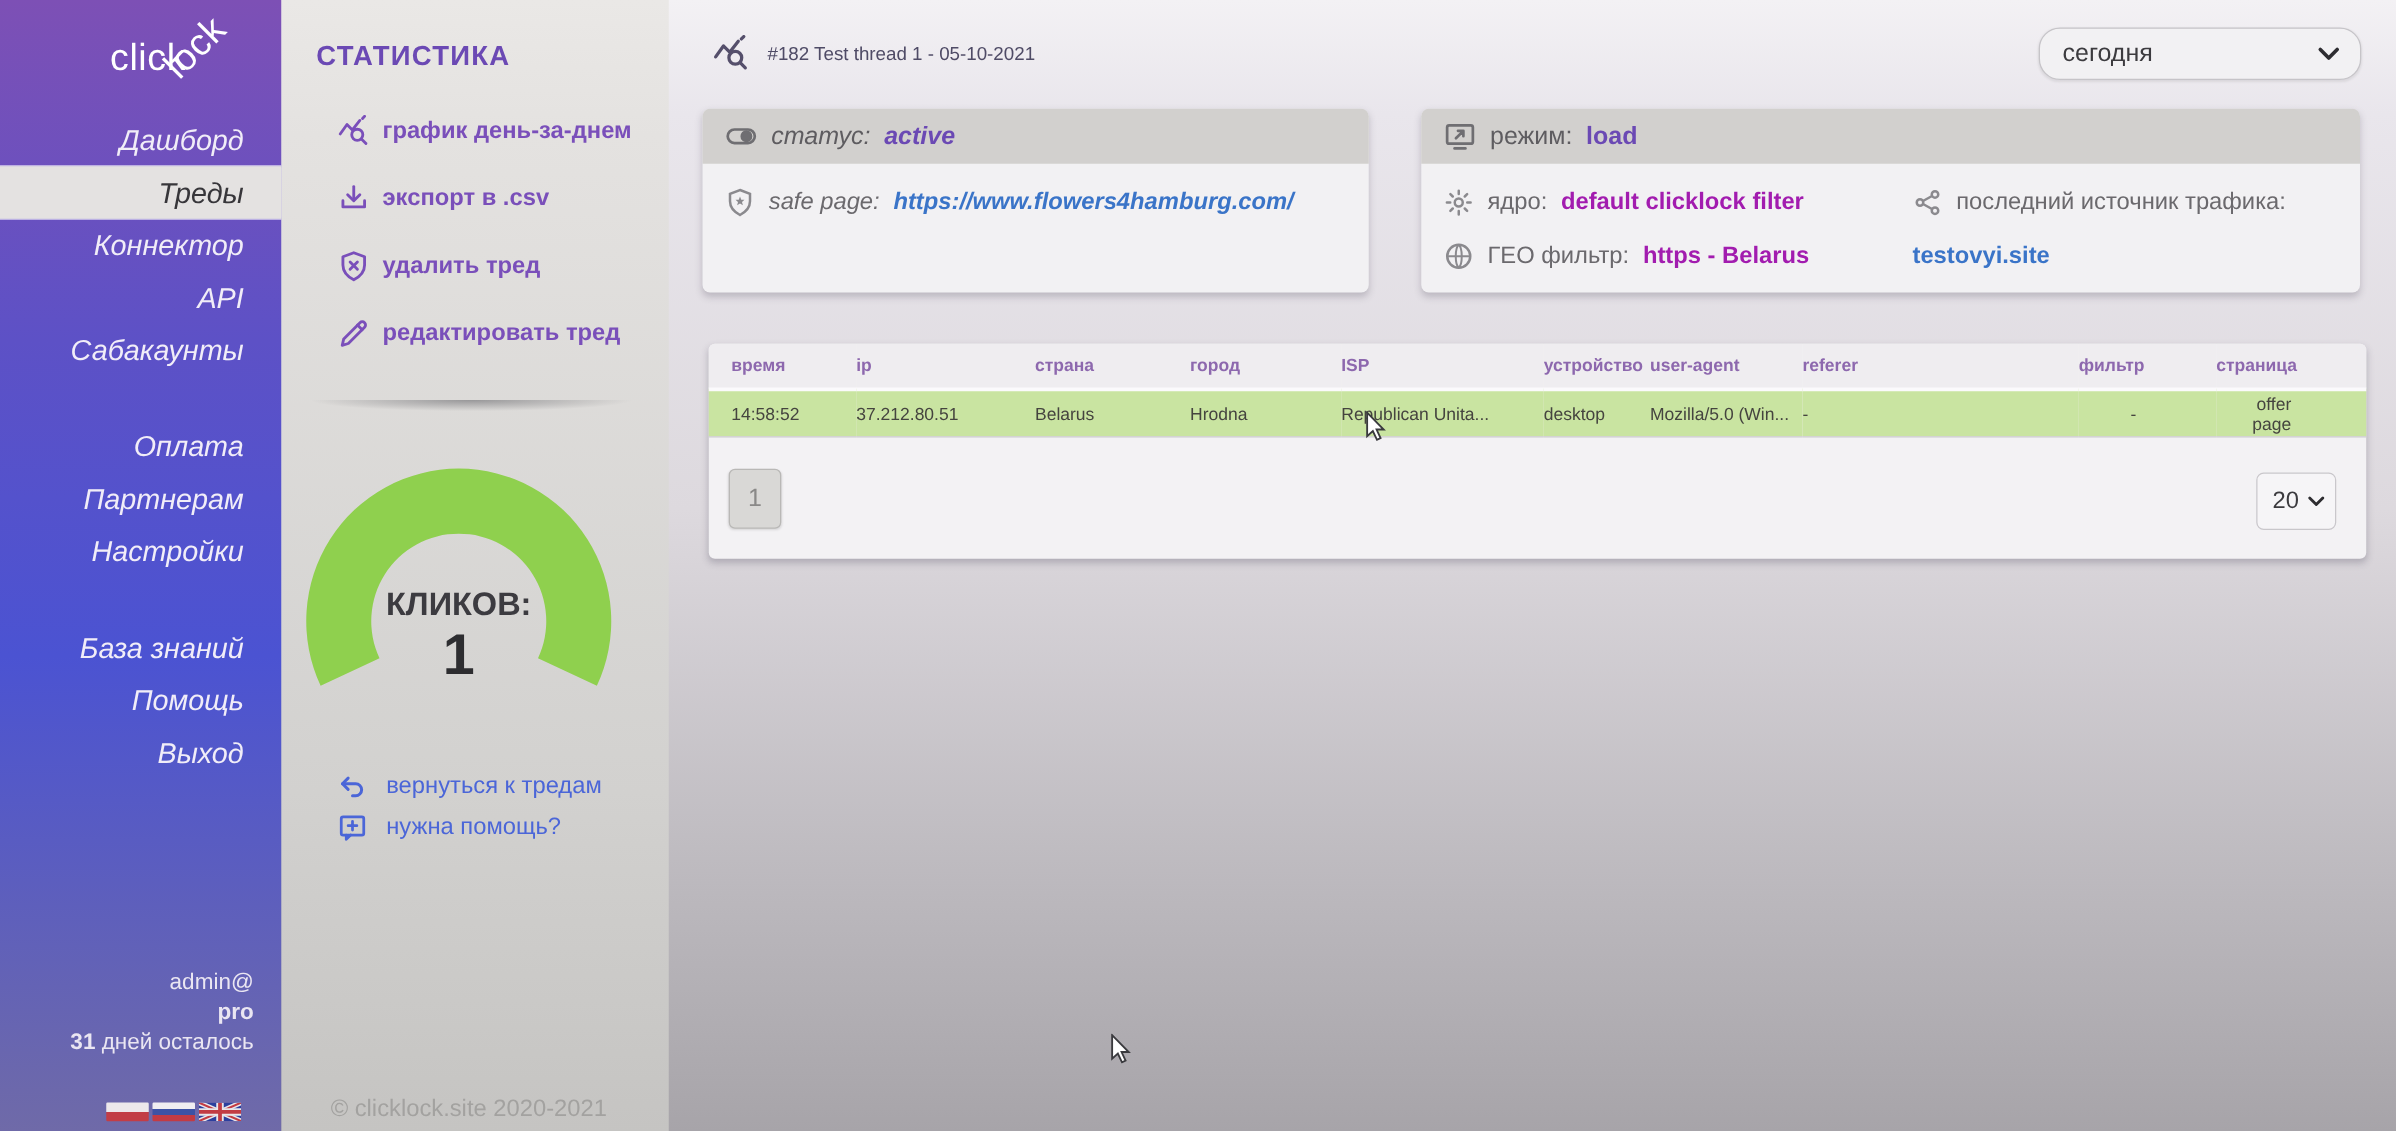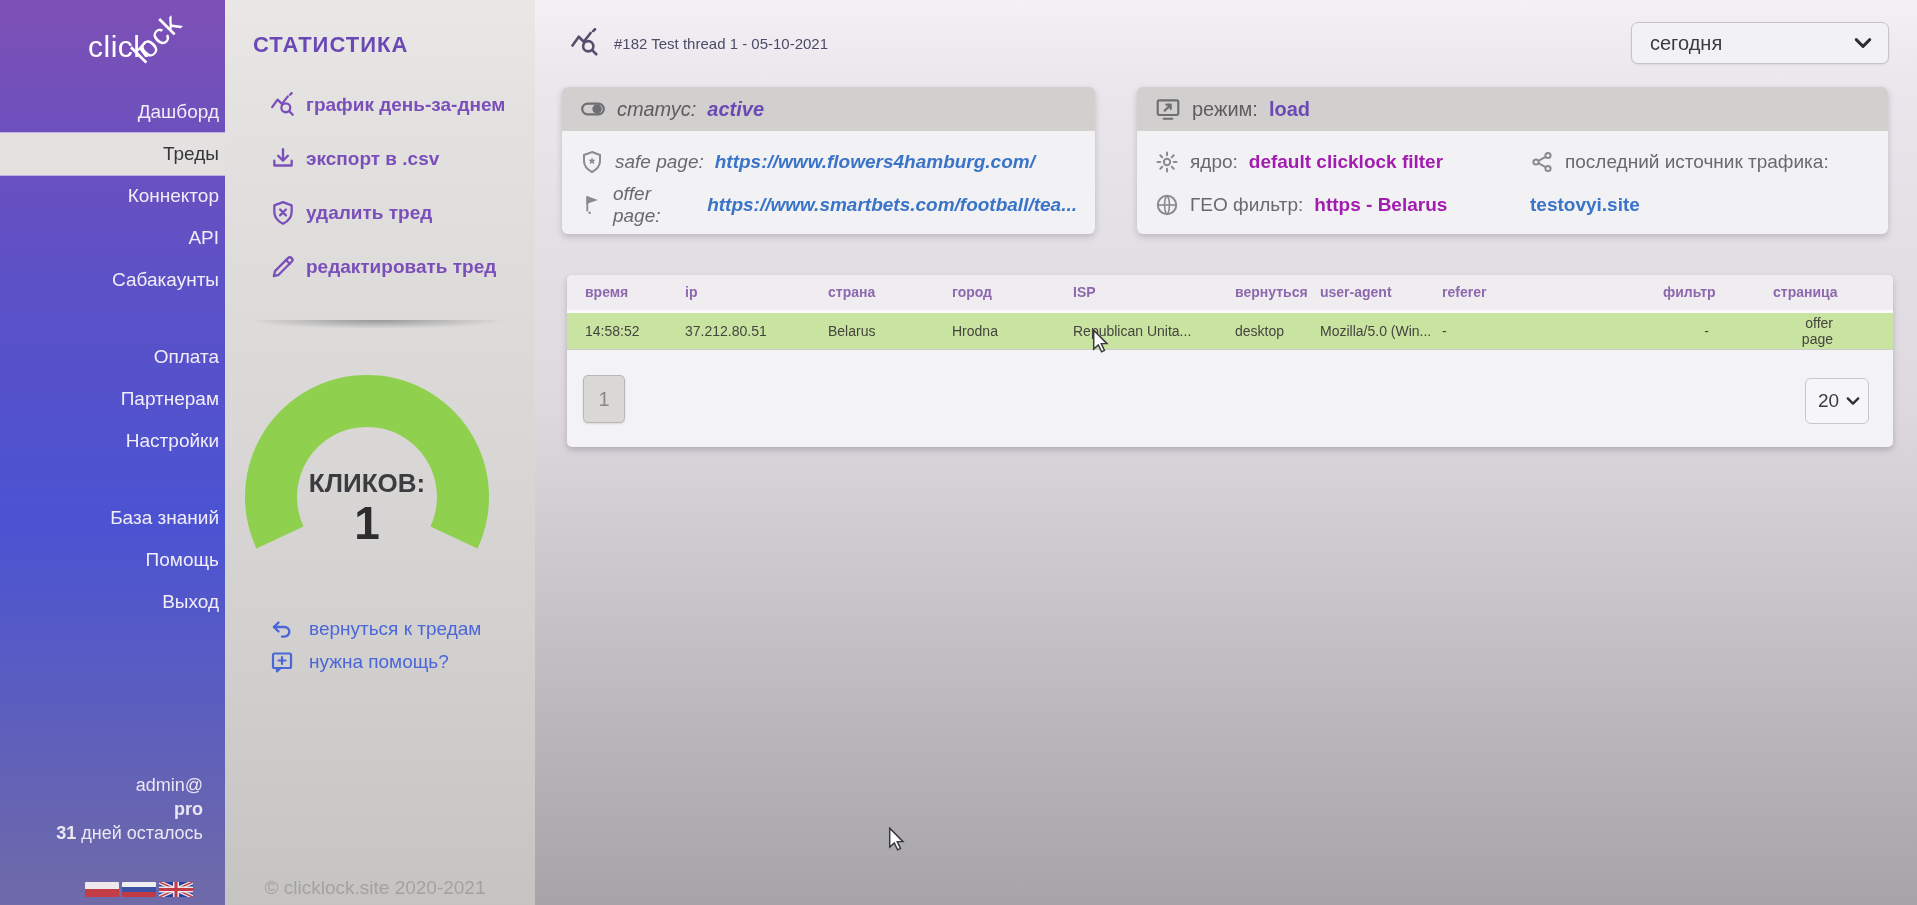--- a/index.html
+++ b/index.html
@@ -9,22 +9,22 @@
            background:linear-gradient(180deg,#f3f1f4 0%,#e9e6ec 10%,#ddd9de 45%,#bab7bc 80%,#a7a4a9 100%); }
 
   
   .sidebar { position:absolute; left:0; top:0; width:225px; height:905px;
              background:linear-gradient(180deg,#7d50b5 0%,#5d51c6 30%,#4b53d2 58%,#6f6aa8 100%); z-index:5; }
   .logo { position:absolute; top:30px; left:88px; color:#fff; height:42px; }
   .logo .click { font-size:30px; letter-spacing:.5px; }
   .logo .lock { position:absolute; left:61px; bottom:2px; font-size:30px; letter-spacing:.5px;
                 transform:rotate(-45deg); transform-origin:left bottom; display:inline-block; }
   .nav { position:absolute; top:91px; left:0; right:0; }
-  .nav-item { height:42px; line-height:42px; text-align:right; padding-right:6px;
-              color:#f1edf8; font-size:19px; cursor:pointer; }
+  .nav-item { height:42px; line-height:42px; text-align:right; padding-right:30px;
+              color:#f1edf8; font-size:23px; cursor:pointer;font-style:italic; }
   .nav-item.gap { margin-top:35px; }
   .nav-item.active { background:#e4e2e1; color:#37363a;
                      box-shadow:0 -1px 0 rgba(255,255,255,.55), 0 1px 0 rgba(255,255,255,.55); }
   .account { position:absolute; top:773px; right:22px; text-align:right; color:#eae6f2; font-size:18px; line-height:24px; }
   .account .b { font-weight:bold; }
   .account .num { font-weight:bold; }
   .account .rest { margin-left:5px; }
   .flags { position:absolute; top:882px; left:85px; display:flex; gap:3px; }
   .flag { width:34px; height:15px; border-radius:1px; overflow:hidden; display:block; }
   .flag-pl { background:linear-gradient(180deg,#ece8eb 50%,#c23d46 50%); }
@@ -51,21 +51,21 @@
            font-size:19px; cursor:pointer; }
   .sfooter { position:absolute; left:0; right:10px; top:877px; text-align:center;
              color:#a3a2a0; font-size:19px; }
 
   
   .main { position:absolute; left:535px; top:0; right:0; height:905px; }
   .page-head { position:absolute; left:35px; top:28px; display:flex; align-items:center; gap:14px;
                color:#4f4b66; }
   .page-head .t { font-size:15px; font-weight:normal; }
   .period-select { position:absolute; left:1096px; top:22px; width:258px; height:42px;
-                   background:#f2f1f3; border:1px solid #c6c4c8; border-radius:7px;
+                   background:#f2f1f3; border:1px solid #c6c4c8; border-radius:17px;
                    display:flex; align-items:center; padding:0 16px 0 18px; cursor:pointer;
                    box-shadow:0 1px 2px rgba(0,0,0,.08); }
   .period-select .val { flex:1; font-size:20px; color:#3c3b3f; }
 
   .card { position:absolute; top:87px; background:#f2f1f3; border-radius:6px;
           box-shadow:0 3px 6px rgba(70,65,85,.25); }
   .card-status { left:27px; width:533px; height:147px;font-style:italic; }
   .card-mode { left:602px; width:751px; height:147px; }
   .card-head { height:44px; background:#d2d0ce; border-radius:6px 6px 0 0;
                display:flex; align-items:center; gap:11px; padding-left:18px;
@@ -237,29 +237,20 @@
         <span class="hv">active</span>
       </div>
       <div class="card-body">
         <div class="crow">
           <svg class="ic" width="24" height="24" viewBox="0 0 24 24" fill="none" stroke="#8b8a8e" stroke-width="2">
               <path d="M12 2 L20 5 V11 C20 16 16.5 19.6 12 22 C7.5 19.6 4 16 4 11 V5 Z"></path>
               <path d="M12 7.2 L13 9.8 L15.6 9.8 L13.6 11.6 L14.3 14.2 L12 12.7 L9.7 14.2 L10.4 11.6 L8.4 9.8 L11 9.8 Z" fill="#8b8a8e" stroke="none"></path>
             </svg>
           <span>safe page:</span>
           <span class="lnk">https://www.flowers4hamburg.com/</span>
-        </div>
-        <div class="crow">
-          <svg class="ic" width="24" height="24" viewBox="0 0 24 24" fill="none" stroke="#8b8a8e" stroke-width="2">
-              <path d="M8 2.5 V19"></path>
-              <path d="M8 3.5 L16.5 6.5 L8 9.5 Z" fill="#8b8a8e"></path>
-              <circle cx="10.5" cy="20.5" r="1.3" fill="#8b8a8e" stroke="none"></circle>
-            </svg>
-          <span>offer page:</span>
-          <span class="lnk">https://www.smartbets.com/football/tea...</span>
         </div>
       </div>
     </div>
 
     <div class="card card-mode">
       <div class="card-head">
         <svg class="ic" width="26" height="26" viewBox="0 0 24 24" fill="none" stroke="#6f6e72" stroke-width="2" stroke-linecap="round" stroke-linejoin="round">
             <rect x="2.5" y="4" width="19" height="13.5" rx="1.5"></rect>
             <path d="M9 13.5 L14.5 8 M10.5 8 H14.5 V12"></path>
             <path d="M8 21 H16"></path>
@@ -316,21 +307,21 @@
             <col style="width:110px">
             <col style="width:120px">
         </colgroup>
         <thead>
           <tr>
             <th class="c1">время</th>
             <th>ip</th>
             <th>страна</th>
             <th>город</th>
             <th>ISP</th>
-            <th>вернуться</th>
+            <th>устройство</th>
             <th>user-agent</th>
             <th>referer</th>
             <th class="rf">фильтр</th>
             <th class="r">страница</th>
           </tr>
         </thead>
         <tbody>
           <tr>
             <td class="c1">14:58:52</td>
             <td>37.212.80.51</td>

